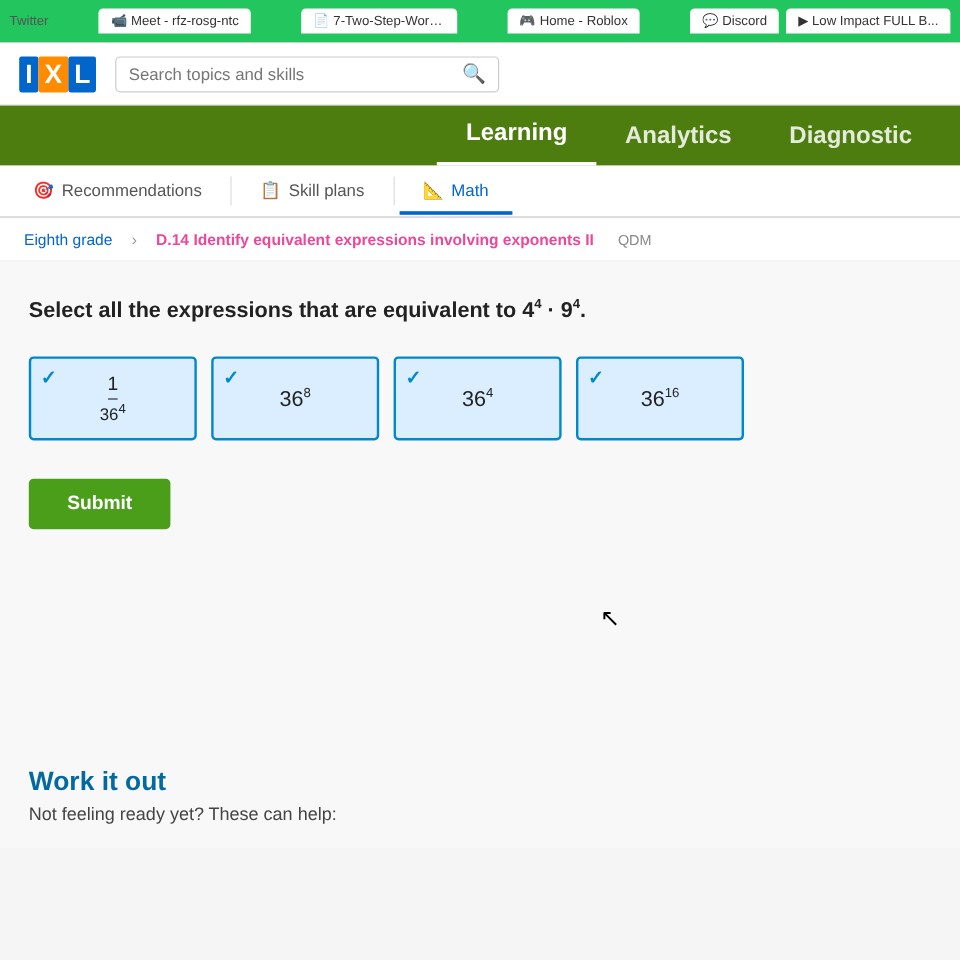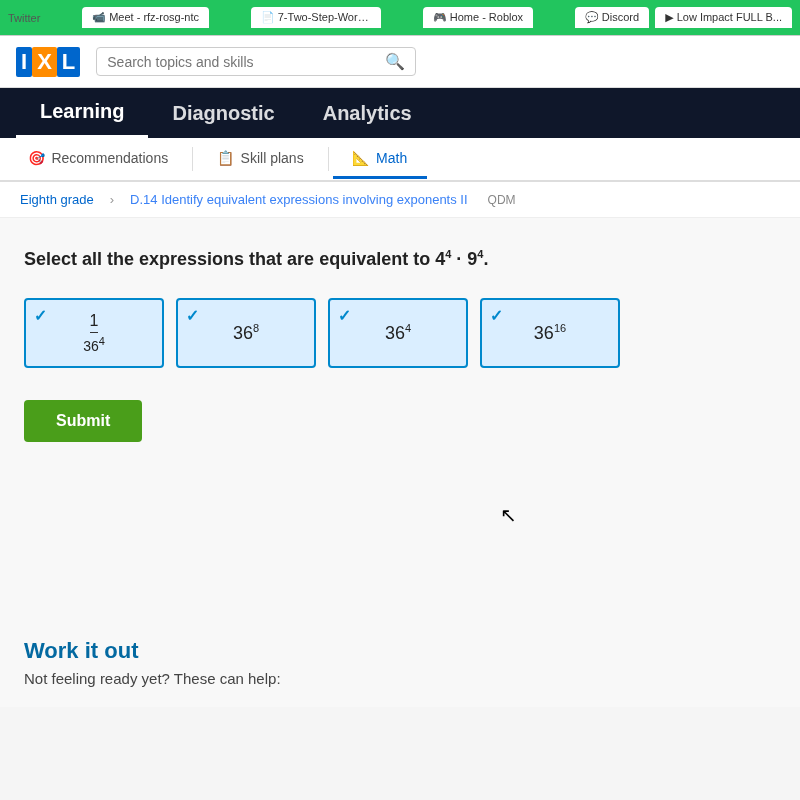--- a/index.html
+++ b/index.html
@@ -47,25 +47,26 @@
       gap: 8px;
       flex: 1;
       max-width: 320px;
       background: #fff;
     }
     .search-input { border: none; outline: none; font-size: 14px; color: #888; width: 100%; }
     .search-icon { color: #888; font-size: 16px; }
 
     
     .main-nav {
-      background: #0f172a;
+      background: #4d7c0f;
       display: flex;
       align-items: center;
       padding: 0 16px;
       height: 50px;
+      justify-content: flex-end;
     }
     .nav-item {
       color: #fff;
       font-size: 20px;
       font-weight: bold;
       padding: 12px 24px;
       cursor: pointer;
       text-decoration: none;
       opacity: 0.85;
     }
@@ -105,21 +106,21 @@
       font-size: 13px;
       color: #555;
       display: flex;
       align-items: center;
       gap: 16px;
       background: #fff;
       border-bottom: 1px solid #eee;
     }
     .breadcrumb-link { color: #0066cc; cursor: pointer; }
     .breadcrumb-sep { color: #999; }
-    .breadcrumb-current { color: #3b82f6; }
+    .breadcrumb-current { color: #ec4899; font-weight: bold; }
 
     
     .main-content {
       background: #f8f8f8;
       padding: 30px 24px;
       min-height: 400px;
     }
     .question-text {
       font-size: 18px;
       color: #222;
@@ -220,22 +221,22 @@
     <span class="logo-l">L</span>
   </div>
   <div class="search-bar">
     <input class="search-input" type="text" placeholder="Search topics and skills" style="">
     <span class="search-icon">🔍</span>
   </div>
 </div>
 
 <nav class="main-nav">
   <a class="nav-item active">Learning</a>
+  <a class="nav-item">Analytics</a>
   <a class="nav-item">Diagnostic</a>
-  <a class="nav-item">Analytics</a>
 </nav>
 
 <div class="sub-nav">
   <div class="sub-nav-item">
     <span>🎯</span>
     <span>Recommendations</span>
   </div>
   <div class="sub-nav-separator"></div>
   <div class="sub-nav-item">
     <span>📋</span>

